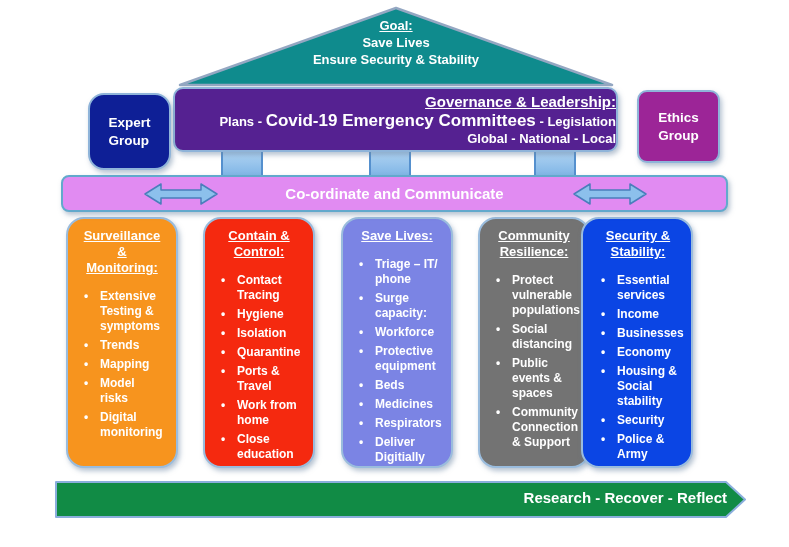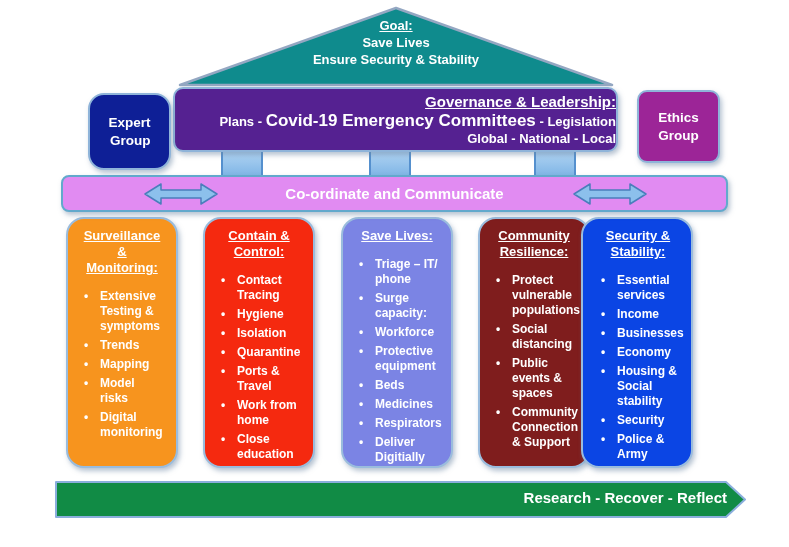--- a/index.html
+++ b/index.html
@@ -19,21 +19,21 @@
               z-index:2;display:flex;flex-direction:column;justify-content:center;
               text-align:center;padding:2px 0;}
   .gov-title{font-size:15px;text-decoration:underline;}
   .gov-line2{font-size:13px;margin-top:1px;}
   .gov-line2 .big{font-size:17px;}
   .gov-line3{font-size:13px;}
 
   
   .side-box{border-radius:16px;border:2px solid #8FB4D9;
             box-shadow:2px 3px 5px rgba(110,135,165,.5);display:flex;align-items:center;
-            justify-content:center;text-align:right;font-size:13.5px;line-height:18px;
+            justify-content:center;text-align:left;font-size:13.5px;line-height:18px;
             white-space:pre-line;z-index:2;}
   .expert{left:88px;top:93px;width:79px;height:73px;}
   .ethics{left:637px;top:90px;width:79px;height:69px;}
 
   
   .tab{top:148px;width:38px;height:31px;background:linear-gradient(180deg,#B4D6F4,#74AEE2);
        border:2px solid #5590CE;z-index:1;}
 
   
   .bar{left:61px;top:175px;width:663px;height:33px;border-radius:8px;
@@ -138,21 +138,21 @@
         <li>Workforce</li>
         <li>Protective
 equipment</li>
         <li>Beds</li>
         <li>Medicines</li>
         <li>Respirators</li>
         <li>Deliver
 Digitially</li>
       </ul>
   </div>
-  <div class="abs wb pillar p4" style="background-color: #7f1d1d;">
+  <div class="abs wb pillar p4" style="background-color: #737373;">
     <div class="pillar-title">Community
 Resilience:</div>
     <ul>
         <li>Protect
 vulnerable
 populations</li>
         <li>Social
 distancing</li>
         <li>Public
 events &amp;

